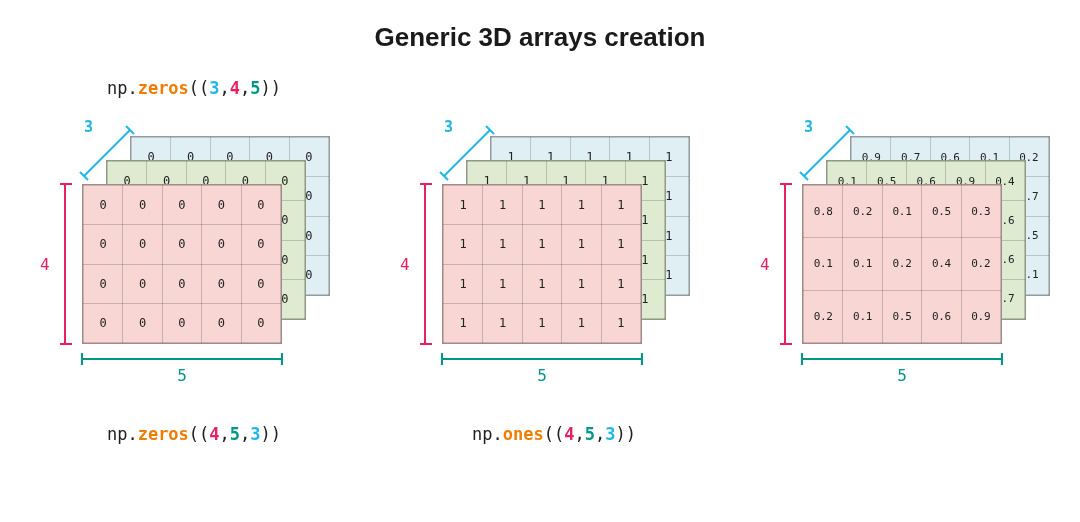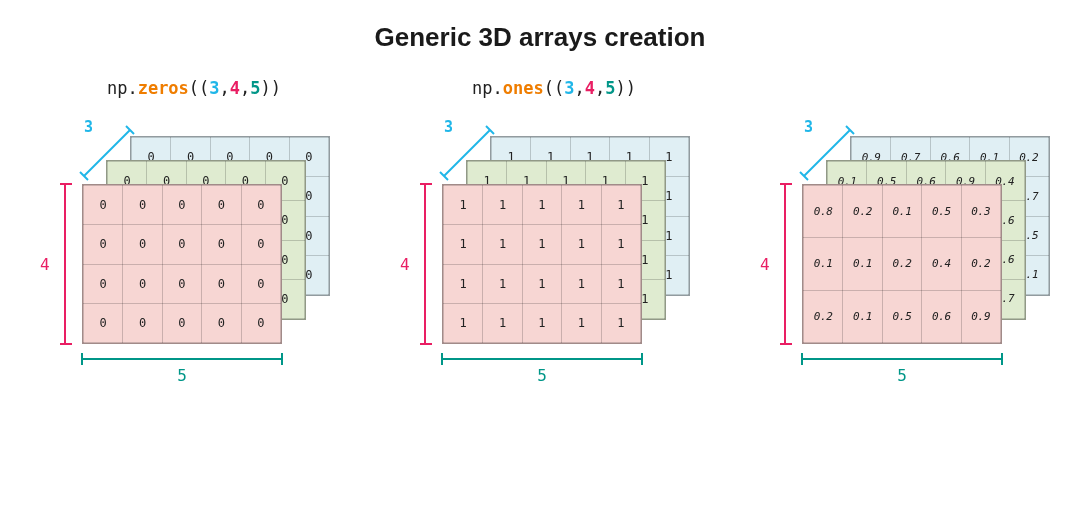--- a/index.html
+++ b/index.html
@@ -24,21 +24,21 @@
   .c-dim5 { color:#009688; font-weight:600; }
   .c-comma{ color:#202020; }
 
   .stack { position:absolute; left:62px; top:54px; width:260px; height:270px; }
   .layer { position:absolute; border:1px solid rgba(0,0,0,0.35); }
   .layer table { border-collapse:collapse; width:100%; height:100%; table-layout:fixed;}
   .layer td { border:1px solid rgba(0,0,0,0.18); text-align:center; font-family: Menlo, Consolas, monospace; font-size:12px; color:#222; }
   .l-back  { background:#e0eff4; }
   .l-mid   { background:#dfebd0; }
   .l-front { background:#f7d6d3; }
-  .small td { font-size:11px; letter-spacing:-0.3px;font-style:italic;}
+  .small td { font-size:11px; letter-spacing:-0.3px;}
 
   
   .dim5-wrap { position:absolute; left:62px; top:292px; width:200px; height:34px; }
   .dim5-bar  { position:absolute; left:0; top:4px; width:100%; height:0; border-top:2px solid #009688; }
   .dim5-bar::before { content:""; position:absolute; left:-1px; top:-7px; width:0; height:12px; border-left:2px solid #009688; }
   .dim5-bar::after  { content:""; position:absolute; right:-1px; top:-7px; width:0; height:12px; border-right:2px solid #009688; }
   .dim5-lbl { position:absolute; width:100%; text-align:center; top:12px; font-family:Menlo,monospace; color:#009688; font-size:16px; }
 
   .dim4-wrap { position:absolute; left:32px; top:122px; width:24px; height:160px; }
   .dim4-bar  { position:absolute; left:12px; top:0; height:100%; width:0; border-left:2px solid #e91e63; }
@@ -50,20 +50,21 @@
   .dim3-lbl { position:absolute; left:6px; top:-4px; font-family:Menlo,monospace; color:#1fb6e8; font-size:15px; font-weight:600; }
 </style>
 </head>
 <body>
 
 <div class="page">
   <div class="title-top">Generic 3D arrays creation</div>
   <div id="panels-host">
       <div class="panel p0">
         <div class="code-top"><span class="c-np">np</span><span class="c-dot">.</span><span class="c-fn">zeros</span><span class="c-par">((</span><span class="c-dim3">3</span><span class="c-comma">,</span><span class="c-dim4">4</span><span class="c-comma">,</span><span class="c-dim5">5</span><span class="c-par">))</span></div>
+        <div class="code-bottom"><span class="c-np">np</span><span class="c-dot">.</span><span class="c-fn">zeros</span><span class="c-par">((</span><span class="c-dim4">4</span><span class="c-comma">,</span><span class="c-dim5">5</span><span class="c-comma">,</span><span class="c-dim3">3</span><span class="c-par">))</span></div>
         <div class="stack">
           <div class="layer l-back" style="left: 48px; top: 20px; width: 200px; height: 160px;">
             <table>
               <tbody>
                 <tr>
                   <td>0</td>
                   <td>0</td>
                   <td>0</td>
                   <td>0</td>
                   <td>0</td>
@@ -170,21 +171,21 @@
           <div class="dim4-lbl">4</div>
         </div>
         <div class="dim3-wrap"><div class="dim3-lbl">3</div>
   <svg width="70" height="70">
     <line x1="6" y1="54" x2="52" y2="8" stroke="#1fb6e8" stroke-width="2"></line>
     <line x1="2" y1="50" x2="10" y2="58" stroke="#1fb6e8" stroke-width="2"></line>
     <line x1="48" y1="4" x2="56" y2="12" stroke="#1fb6e8" stroke-width="2"></line>
   </svg></div>
       </div>
       <div class="panel p1">
-        <div class="code-top"><span class="c-np">np</span><span class="c-dot">.</span><span class="c-fn">ones</span><span class="c-par">((</span><span class="c-dim3">3</span><span class="c-comma">,</span><span class="c-dim4">4</span><span class="c-comma">,</span><span class="c-dim5">5</span><span class="c-par">))</span></div>
+        <div class="code-bottom"><span class="c-np">np</span><span class="c-dot">.</span><span class="c-fn">ones</span><span class="c-par">((</span><span class="c-dim4">4</span><span class="c-comma">,</span><span class="c-dim5">5</span><span class="c-comma">,</span><span class="c-dim3">3</span><span class="c-par">))</span></div>
         <div class="stack">
           <div class="layer l-back" style="left: 48px; top: 20px; width: 200px; height: 160px;">
             <table>
               <tbody>
                 <tr>
                   <td>1</td>
                   <td>1</td>
                   <td>1</td>
                   <td>1</td>
                   <td>1</td>

